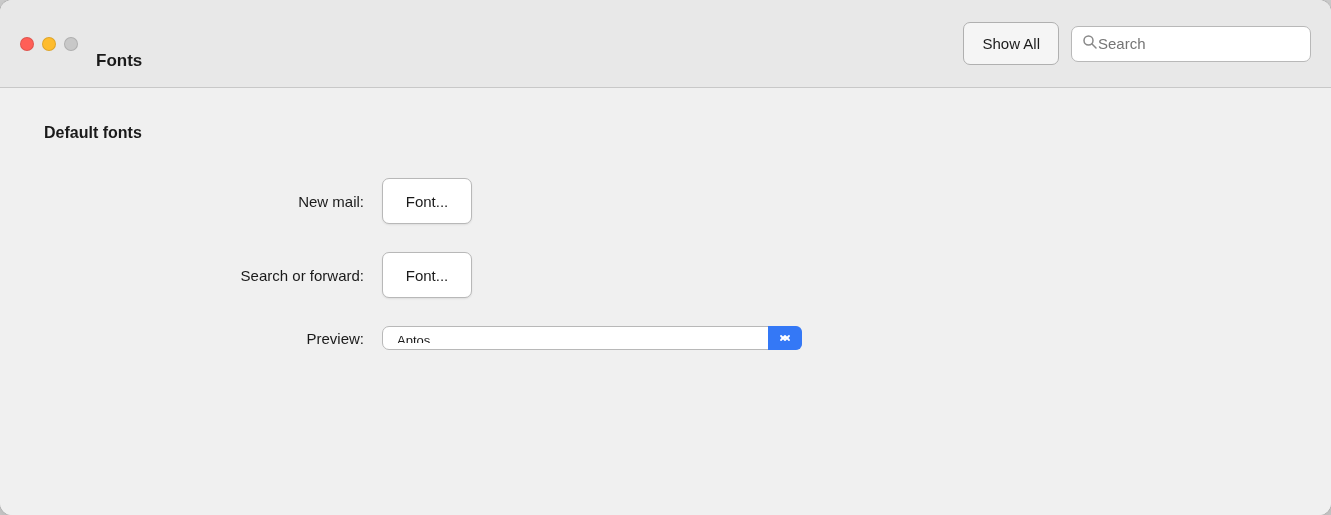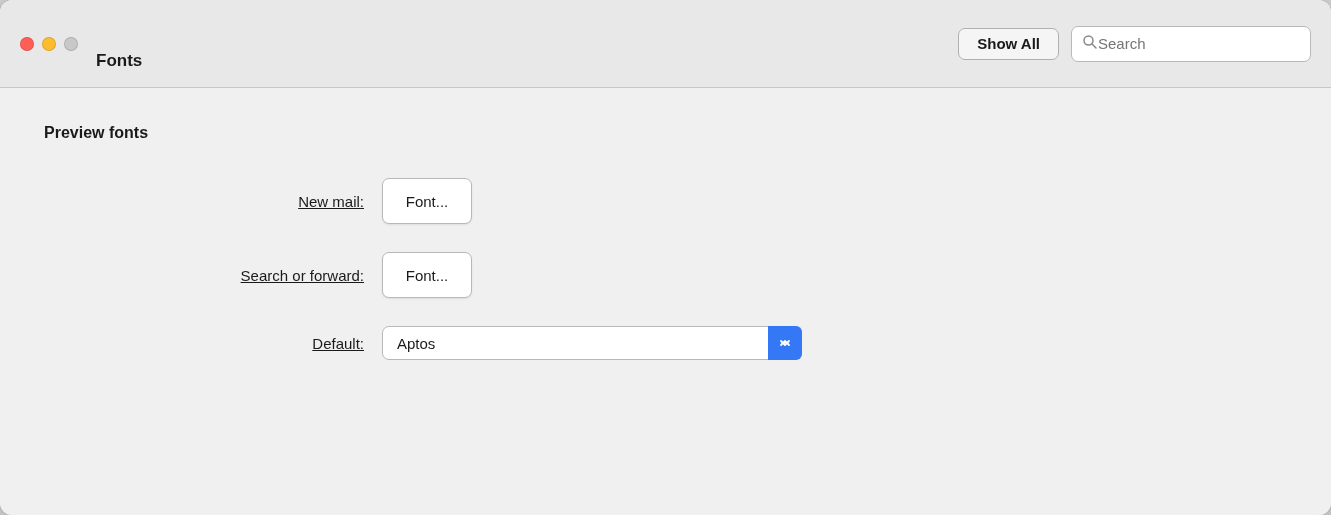--- a/index.html
+++ b/index.html
@@ -81,24 +81,23 @@
     }
 
     .show-all-btn {
       background: #f5f5f5;
       border: 1px solid #b0b0b0;
       border-radius: 7px;
       padding: 7px 18px;
       font-size: 15px;
       color: #1a1a1a;
       cursor: pointer;
-      height: 32px;
-      display: flex;
-      align-items: center;
-      font-weight: bold;
+      height: 43px;
+      display: flex;
+      align-items: center;
     }
 
     .search-box {
       display: flex;
       align-items: center;
       background: #ffffff;
       border: 1px solid #b8b8b8;
       border-radius: 7px;
       padding: 0 10px;
       height: 36px;
@@ -144,21 +143,20 @@
       display: flex;
       align-items: center;
       gap: 18px;
     }
 
     .form-label {
       font-size: 15px;
       color: #1a1a1a;
       text-align: right;
       min-width: 160px;
-      text-decoration: underline;
     }
 
     .font-btn {
       background: #ffffff;
       border: 1px solid #b8b8b8;
       border-radius: 7px;
       padding: 22px 18px;
       font-size: 15px;
       color: #1a1a1a;
       cursor: pointer;
@@ -176,23 +174,23 @@
       align-items: center;
     }
 
     .preview-select {
       appearance: none;
       -webkit-appearance: none;
       background: #ffffff;
       border: 1px solid #b8b8b8;
       border-radius: 7px;
       padding: 6px 44px 6px 14px;
-      font-size: 15px;
-      color: #1a1a1a;
-      height: 34px;
+      font-size: 13px;
+      color: #1a1a1a;
+      height: 24px;
       width: 420px;
       cursor: pointer;
       outline: none;
     }
 
     .select-arrow {
       position: absolute;
       right: 0;
       top: 0;
       bottom: 0;
@@ -229,36 +227,36 @@
             <circle cx="6.5" cy="6.5" r="4.5" stroke="#888" stroke-width="1.5"></circle>
             <line x1="10.0" y1="10.0" x2="14" y2="14" stroke="#888" stroke-width="1.5" stroke-linecap="round"></line>
           </svg>
         </span>
         <input class="search-input" type="text" placeholder="Search" style="">
       </div>
     </div>
   </div>
 
   <div class="content">
-    <div class="section-title">Preview fonts</div>
+    <div class="section-title">Default fonts</div>
 
     <div class="form-rows">
 
       <div class="form-row">
         <span class="form-label">New mail:</span>
         <button class="font-btn">Font...</button>
       </div>
 
       <div class="form-row">
         <span class="form-label">Search or forward:</span>
         <button class="font-btn">Font...</button>
       </div>
 
       <div class="form-row">
-        <span class="form-label">Default:</span>
+        <span class="form-label">Preview:</span>
         <div class="preview-select-wrapper">
           <select class="preview-select">
             <option>Aptos</option>
           </select>
           <div class="select-arrow">
             <svg width="14" height="14" viewBox="0 0 14 14" fill="none" xmlns="http://www.w3.org/2000/svg">
               <polyline points="3,5 7,9 11,5" stroke="white" stroke-width="1.8" stroke-linecap="round" stroke-linejoin="round" fill="none"></polyline>
               <polyline points="3,9 7,5 11,9" stroke="white" stroke-width="1.8" stroke-linecap="round" stroke-linejoin="round" fill="none"></polyline>
             </svg>
           </div>

